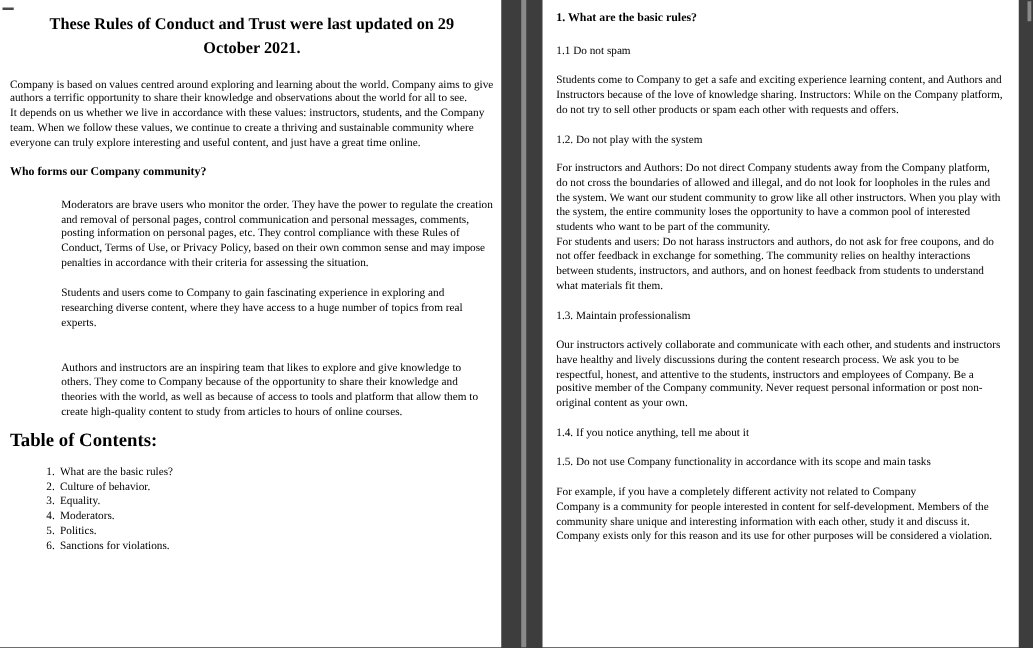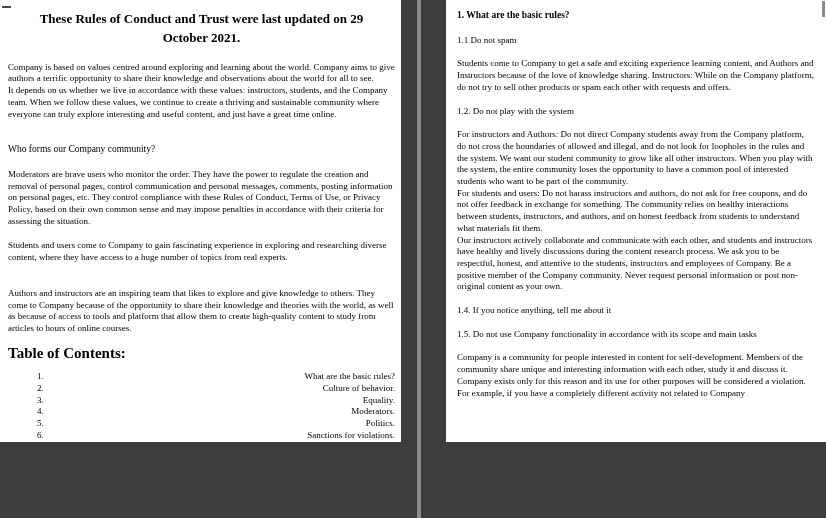--- a/index.html
+++ b/index.html
@@ -6,26 +6,26 @@
   html, body { width: 826px; height: 518px; overflow: hidden; }
   body {
     position: relative;
     font-family: "Liberation Serif", serif;
     color: #000000;
     background: #3d3d3d;
   }
   .page {
     position: absolute;
     top: 0;
-    height: 442px;
+    height: 518px;
     background: #ffffff;
     overflow: hidden;
   }
   .page-left  { left: 0;     width: 401px; padding: 8px 6px 0 8px; }
-  .page-right { left: 446px; width: 381px; padding: 8px 12px 0 11px; }
+  .page-right { left: 434px; width: 381px; padding: 8px 12px 0 11px; }
 
   .gutter {
     position: absolute;
     left: 401px; top: 0;
     width: 44px; height: 518px;
     background: #3d3d3d;
   }
   .gutter-line {
     position: absolute;
     left: 16px; top: 0;
@@ -51,41 +51,41 @@
   .doc-title {
     font-size: 13px;
     font-weight: bold;
     text-align: center;
     line-height: 1.45;
     margin: 2px 20px 14px 20px;
   }
   p.body {
     font-size: 9px;
     line-height: 11.7px;
+    margin-left: 41px;
   }
   .intro p.body { margin: 0; }
   .section-heading {
     font-size: 9.5px;
-    font-weight: normal;
+    font-weight: bold;
     line-height: 11.7px;
-    margin: 24px 0 13px 0;
+    margin: 13px 0 13px 0;
   }
   .spaced { margin-bottom: 13px; }
   .spaced-big { margin-bottom: 24px; }
   .toc-heading {
     font-size: 15px;
     font-weight: bold;
     line-height: 11.7px;
     margin: 0 0 12px 0;
   }
   ol.toc {
     font-size: 9px;
     line-height: 11.7px;
     padding-left: 38px;
-    text-align: right;
   }
   ol.toc li { padding-left: 2px; }
 
   .rp-heading {
     font-size: 9.5px;
     font-weight: bold;
     line-height: 11.7px;
     margin: 2px 0 13px 0;
   }
   .subhead {
@@ -139,25 +139,26 @@
     <p class="body">Students come to Company to get a safe and exciting experience learning content, and Authors and Instructors because of the love of knowledge sharing. Instructors: While on the Company platform, do not try to sell other products or spam each other with requests and offers.</p>
   </div>
 
   <div class="section">
     <div class="subhead">1.2. Do not play with the system</div>
     <p class="body">For instructors and Authors: Do not direct Company students away from the Company platform, do not cross the boundaries of allowed and illegal, and do not look for loopholes in the rules and the system. We want our student community to grow like all other instructors. When you play with the system, the entire community loses the opportunity to have a common pool of interested students who want to be part of the community.</p>
     <p class="body">For students and users: Do not harass instructors and authors, do not ask for free coupons, and do not offer feedback in exchange for something. The community relies on healthy interactions between students, instructors, and authors, and on honest feedback from students to understand what materials fit them.</p>
   </div>
 
   <div class="section">
+    <div class="subhead">1.3. Maintain professionalism</div>
     <p class="body">Our instructors actively collaborate and communicate with each other, and students and instructors have healthy and lively discussions during the content research process. We ask you to be respectful, honest, and attentive to the students, instructors and employees of Company. Be a positive member of the Company community. Never request personal information or post non-original content as your own.</p>
   </div>
 
   <div class="section">
     <div class="subhead">1.4. If you notice anything, tell me about it</div>
   </div>
 
   <div class="section">
     <div class="subhead">1.5. Do not use Company functionality in accordance with its scope and main tasks</div>
+    <p class="body">For example, if you have a completely different activity not related to Company</p>
     <p class="body">Company is a community for people interested in content for self-development. Members of the community share unique and interesting information with each other, study it and discuss it. Company exists only for this reason and its use for other purposes will be considered a violation.</p>
-    <p class="body">For example, if you have a completely different activity not related to Company</p>
   </div>
 </div>
 
 </body></html>

